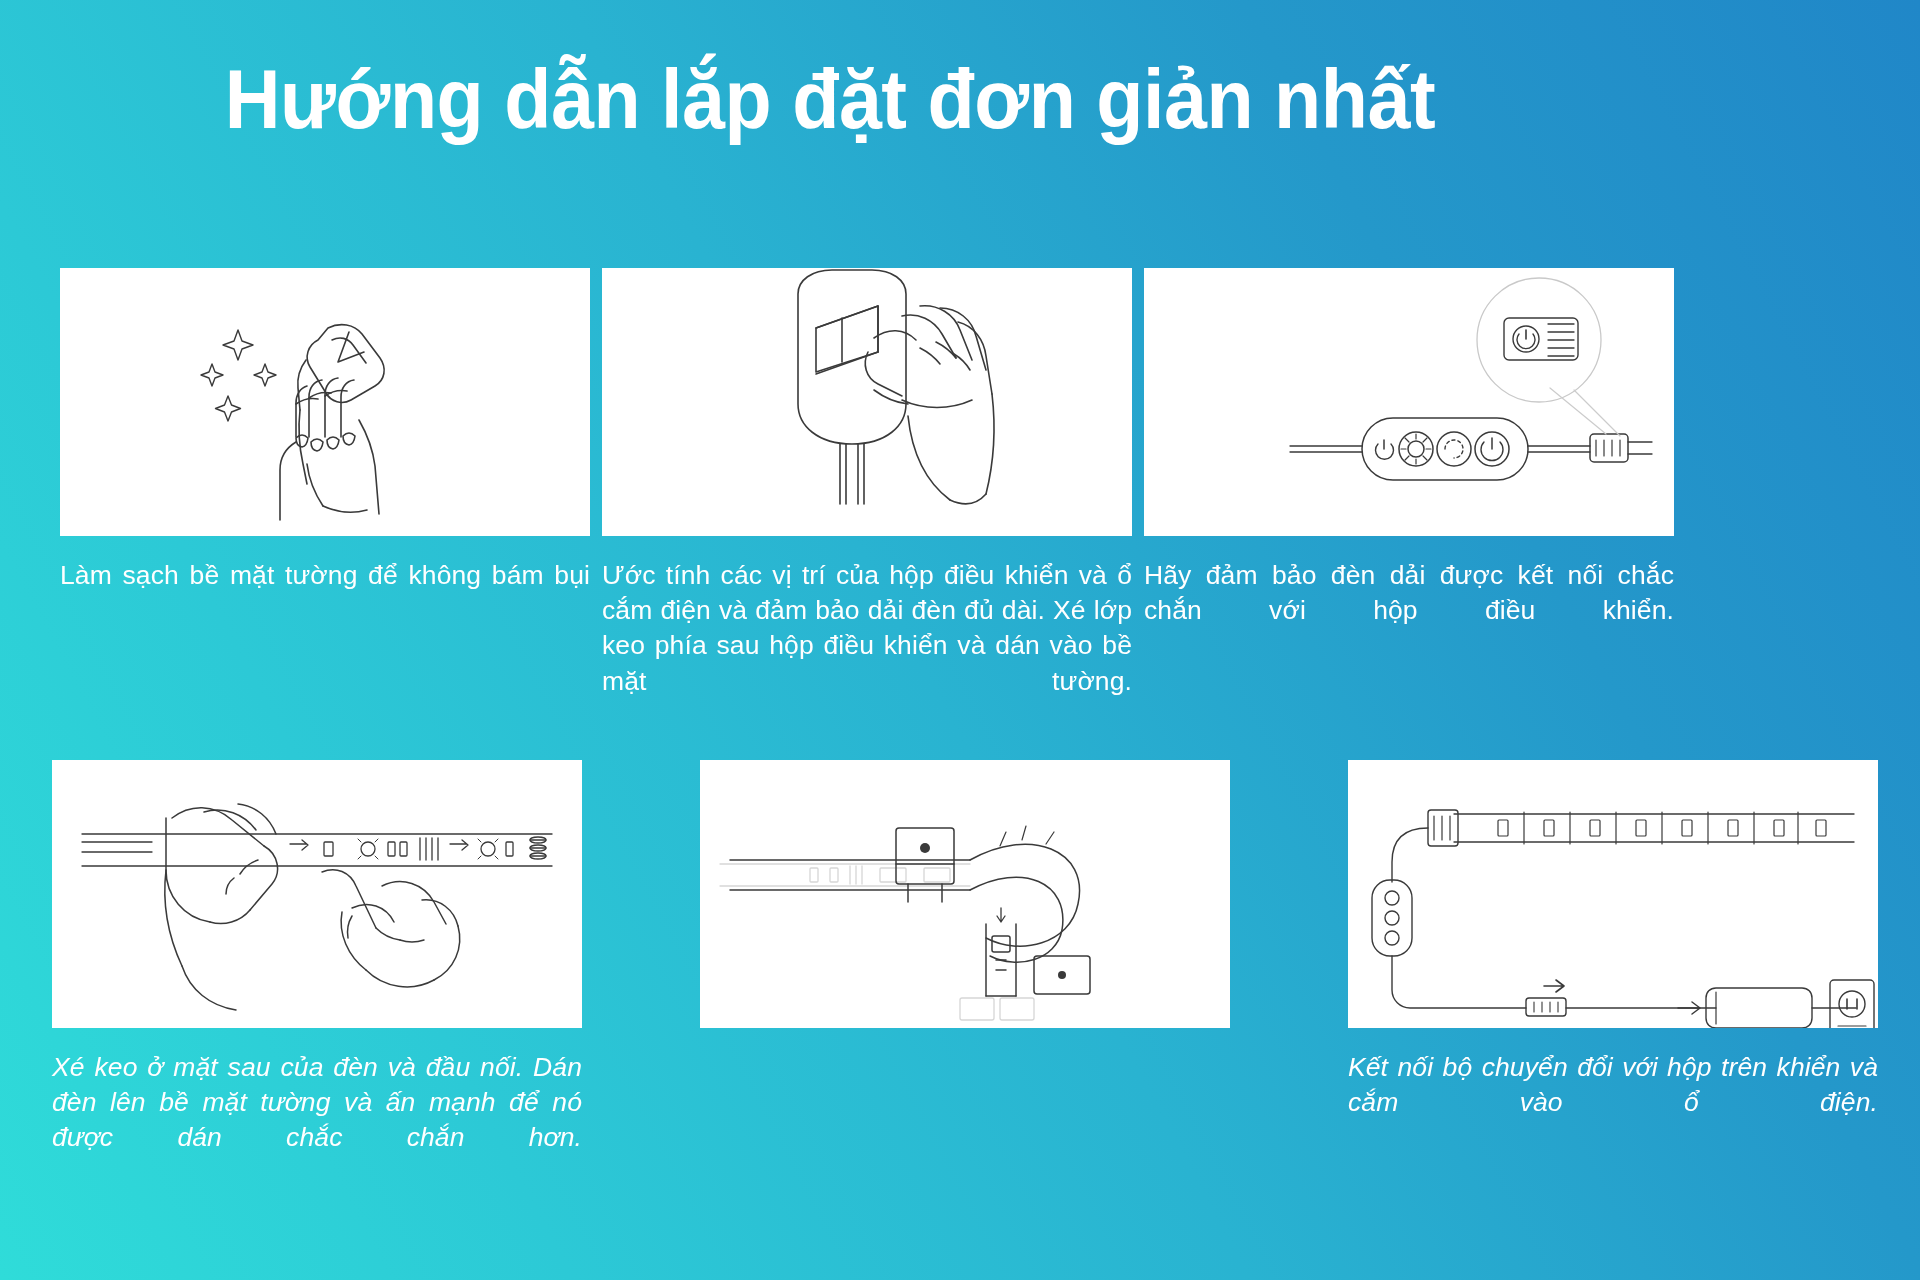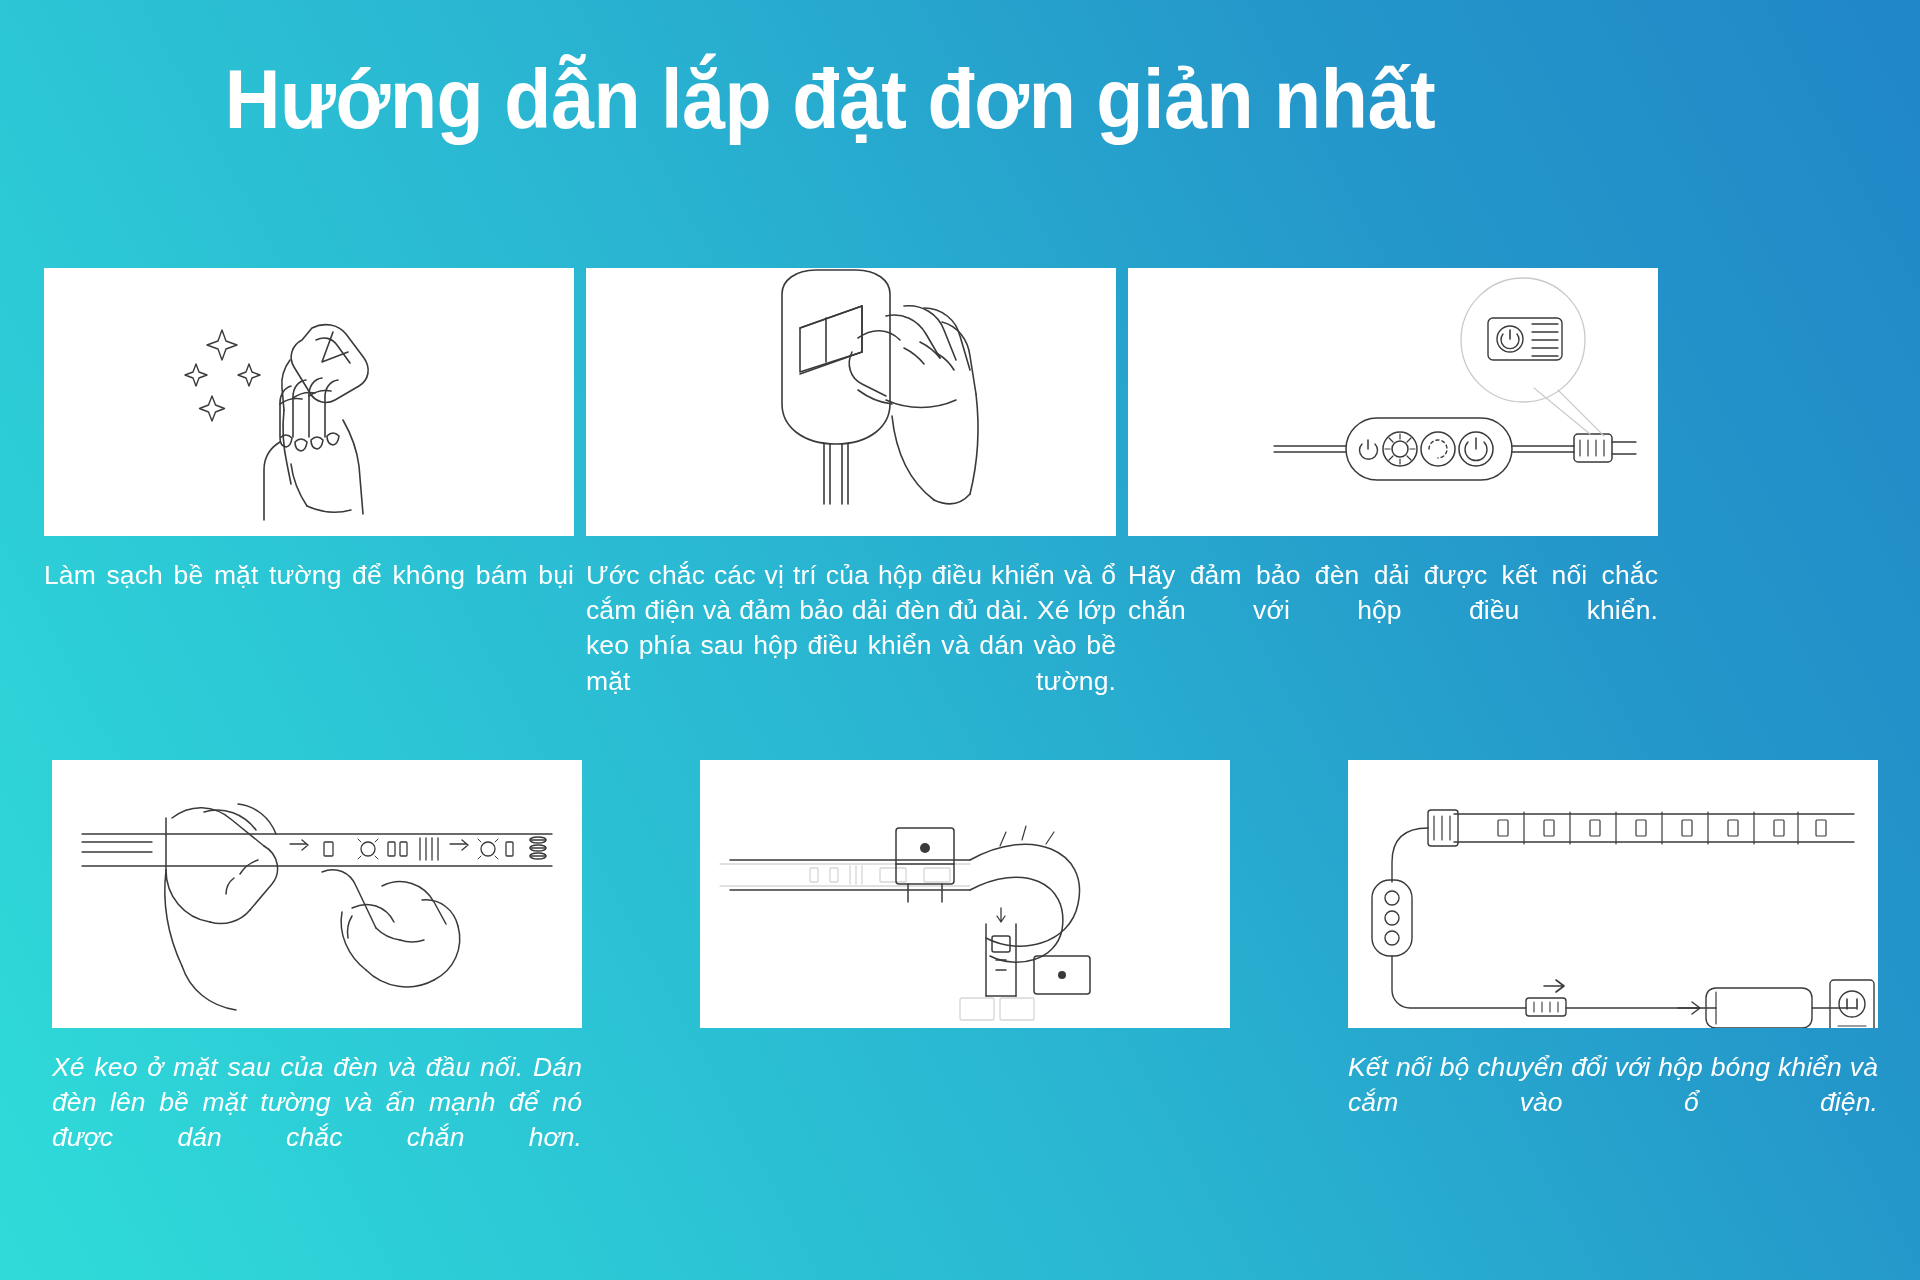--- a/index.html
+++ b/index.html
@@ -21,21 +21,21 @@
     font-weight:bold;
     letter-spacing:-0.5px;
     padding-top:58px;
     font-family:"Liberation Sans Narrow","Liberation Sans", sans-serif;
     transform:scaleX(0.93);
     white-space:nowrap;
   }
 
   .grid {
     position:absolute;
-    left:44px;
+    left:60px;
     top:268px;
     width:1820px;
     display:grid;
     grid-template-columns: 530px 530px 530px;
     column-gap:118px;
     row-gap:0px;
     gap:12px;
   }
 
   .row2 { position:absolute; left:52px; top:760px; width:1820px;
@@ -147,21 +147,21 @@
             <path d="M390 126 c4 34 2 68 -6 100"></path>
             <path d="M306 148 c4 38 18 66 42 84"></path>
             <path d="M348 232 q22 10 36 -6"></path>
 
             <path d="M318 80 q12 6 20 16"></path>
             <path d="M334 74 q12 6 20 16"></path>
             <path d="M352 86 q10 6 16 16"></path>
           </svg>
         </div>
       </div>
-      <p class="caption">Ước chắc các vị trí của hộp điều khiển và ổ cắm điện và đảm bảo dải đèn đủ dài. Xé lớp keo phía sau hộp điều khiển và dán vào bề mặt tường.</p>
+      <p class="caption">Ước tính các vị trí của hộp điều khiển và ổ cắm điện và đảm bảo dải đèn đủ dài. Xé lớp keo phía sau hộp điều khiển và dán vào bề mặt tường.</p>
     </div>
 
     <div class="card">
       <div class="thumb">
         <div class="art">
           <svg viewBox="0 0 530 268" fill="none" stroke="#3a3a3a" stroke-width="1.5" stroke-linecap="round" stroke-linejoin="round">
 
             <circle cx="395" cy="72" r="62" stroke="#c9c9c9" stroke-width="1.3"></circle>
 
             <rect x="360" y="50" width="74" height="42" rx="5" stroke-width="1.4"></rect>
@@ -355,17 +355,17 @@
 
             <rect x="482" y="220" width="44" height="56" rx="4"></rect>
             <circle cx="504" cy="244" r="13"></circle>
             <path d="M499 239 l0 10 M509 239 l0 10" stroke-width="1.6"></path>
             <path d="M490 266 l28 0" stroke-width="1.2"></path>
 
             <path d="M330 248 l20 0 M344 242 l8 6 -8 6" stroke-width="1.5"></path>
           </svg>
         </div>
       </div>
-      <p class="caption">Kết nối bộ chuyển đổi với hộp bóng khiển và cắm vào ổ điện.</p>
+      <p class="caption">Kết nối bộ chuyển đổi với hộp trên khiển và cắm vào ổ điện.</p>
     </div>
   </div>
 
 </div>
 
 </body></html>

